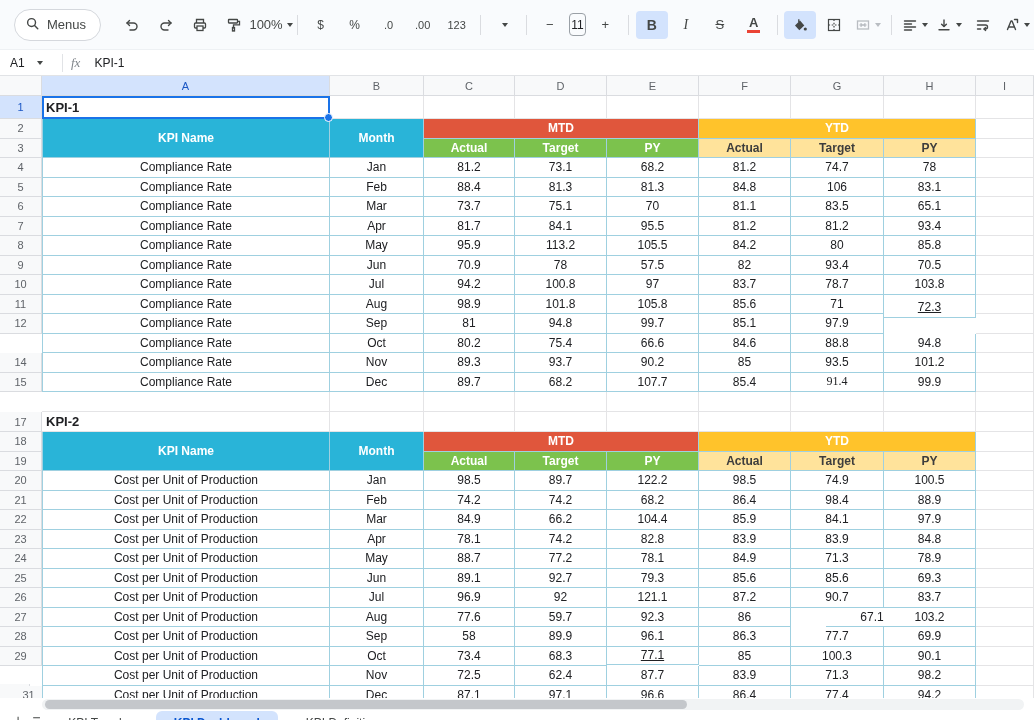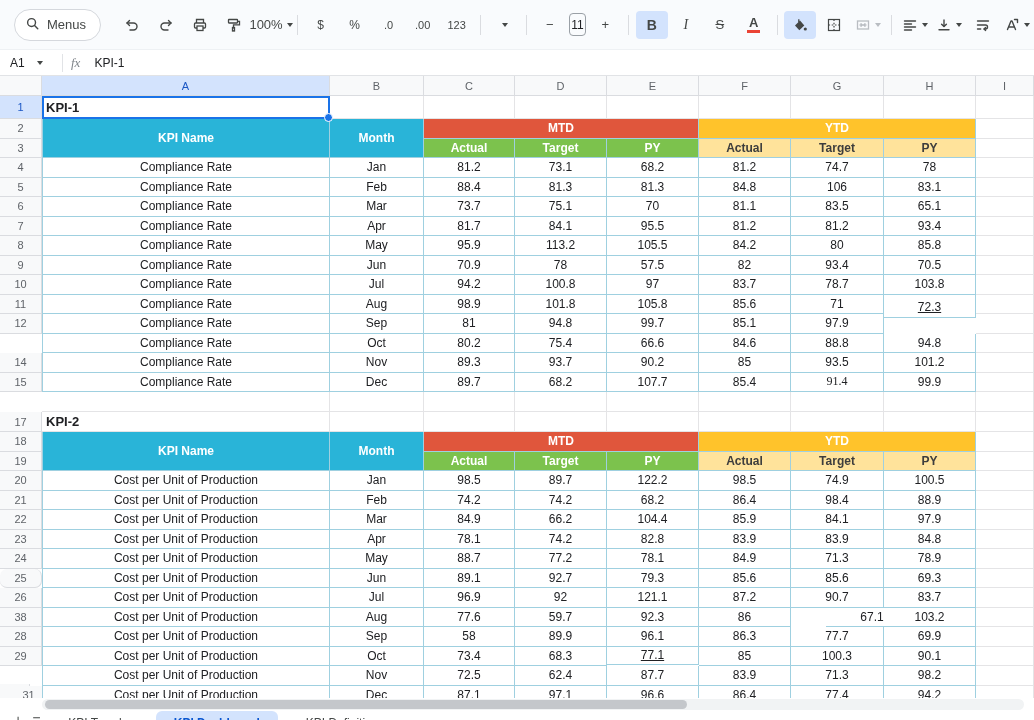--- a/index.html
+++ b/index.html
@@ -480,41 +480,41 @@
       <div class="rowhdr" style="left: 0px; top: 473px; width: 42px; height: 19.5px;">24</div>
       <div class="cell tcell" style="left: 42px; top: 473px; width: 288px; height: 19.5px; border-color: rgb(159, 208, 224); border-left-width: 1px; border-left-style: solid;">Cost per Unit of Production</div>
       <div class="cell tcell" style="left: 330px; top: 473px; width: 94px; height: 19.5px; border-color: rgb(159, 208, 224);">May</div>
       <div class="cell tcell" style="left: 424px; top: 473px; width: 91px; height: 19.5px; border-color: rgb(159, 208, 224);">88.7</div>
       <div class="cell tcell" style="left: 515px; top: 473px; width: 92px; height: 19.5px; border-color: rgb(159, 208, 224);">77.2</div>
       <div class="cell tcell" style="left: 607px; top: 473px; width: 92px; height: 19.5px; border-color: rgb(159, 208, 224);">78.1</div>
       <div class="cell tcell" style="left: 699px; top: 473px; width: 92px; height: 19.5px; border-color: rgb(159, 208, 224);">84.9</div>
       <div class="cell tcell" style="left: 791px; top: 473px; width: 93px; height: 19.5px; border-color: rgb(159, 208, 224);">71.3</div>
       <div class="cell tcell" style="left: 884px; top: 473px; width: 92px; height: 19.5px; border-color: rgb(159, 208, 224);">78.9</div>
       <div class="cell" style="left: 976px; top: 473px; width: 58px; height: 19.5px;"></div>
-      <div class="rowhdr" style="left: 0px; top: 492.5px; width: 42px; height: 19.5px; border-radius: 7px;">25</div>
+      <div class="rowhdr" style="left: 0px; top: 492.5px; width: 42px; height: 19.5px;">25</div>
       <div class="cell tcell" style="left: 42px; top: 492.5px; width: 288px; height: 19.5px; border-color: rgb(159, 208, 224); border-left-width: 1px; border-left-style: solid;">Cost per Unit of Production</div>
       <div class="cell tcell" style="left: 330px; top: 492.5px; width: 94px; height: 19.5px; border-color: rgb(159, 208, 224);">Jun</div>
       <div class="cell tcell" style="left: 424px; top: 492.5px; width: 91px; height: 19.5px; border-color: rgb(159, 208, 224);">89.1</div>
       <div class="cell tcell" style="left: 515px; top: 492.5px; width: 92px; height: 19.5px; border-color: rgb(159, 208, 224);">92.7</div>
       <div class="cell tcell" style="left: 607px; top: 492.5px; width: 92px; height: 19.5px; border-color: rgb(159, 208, 224);">79.3</div>
       <div class="cell tcell" style="left: 699px; top: 492.5px; width: 92px; height: 19.5px; border-color: rgb(159, 208, 224);">85.6</div>
       <div class="cell tcell" style="left: 791px; top: 492.5px; width: 93px; height: 19.5px; border-color: rgb(159, 208, 224);">85.6</div>
       <div class="cell tcell" style="left: 884px; top: 492.5px; width: 92px; height: 19.5px; border-color: rgb(159, 208, 224);">69.3</div>
       <div class="cell" style="left: 976px; top: 492.5px; width: 58px; height: 19.5px;"></div>
       <div class="rowhdr" style="left: 0px; top: 512px; width: 42px; height: 19.5px;">26</div>
       <div class="cell tcell" style="left: 42px; top: 512px; width: 288px; height: 19.5px; border-color: rgb(159, 208, 224); border-left-width: 1px; border-left-style: solid;">Cost per Unit of Production</div>
       <div class="cell tcell" style="left: 330px; top: 512px; width: 94px; height: 19.5px; border-color: rgb(159, 208, 224);">Jul</div>
       <div class="cell tcell" style="left: 424px; top: 512px; width: 91px; height: 19.5px; border-color: rgb(159, 208, 224);">96.9</div>
       <div class="cell tcell" style="left: 515px; top: 512px; width: 92px; height: 19.5px; border-color: rgb(159, 208, 224);">92</div>
       <div class="cell tcell" style="left: 607px; top: 512px; width: 92px; height: 19.5px; border-color: rgb(159, 208, 224);">121.1</div>
       <div class="cell tcell" style="left: 699px; top: 512px; width: 92px; height: 19.5px; border-color: rgb(159, 208, 224);">87.2</div>
       <div class="cell tcell" style="left: 791px; top: 512px; width: 93px; height: 19.5px; border-color: rgb(159, 208, 224);">90.7</div>
       <div class="cell tcell" style="left: 884px; top: 512px; width: 92px; height: 19.5px; border-color: rgb(159, 208, 224);">83.7</div>
       <div class="cell" style="left: 976px; top: 512px; width: 58px; height: 19.5px;"></div>
-      <div class="rowhdr" style="left: 0px; top: 531.5px; width: 42px; height: 19.5px;">38</div>
+      <div class="rowhdr" style="left: 0px; top: 531.5px; width: 42px; height: 19.5px;">27</div>
       <div class="cell tcell" style="left: 42px; top: 531.5px; width: 288px; height: 19.5px; border-color: rgb(159, 208, 224); border-left-width: 1px; border-left-style: solid;">Cost per Unit of Production</div>
       <div class="cell tcell" style="left: 330px; top: 531.5px; width: 94px; height: 19.5px; border-color: rgb(159, 208, 224);">Aug</div>
       <div class="cell tcell" style="left: 424px; top: 531.5px; width: 91px; height: 19.5px; border-color: rgb(159, 208, 224);">77.6</div>
       <div class="cell tcell" style="left: 515px; top: 531.5px; width: 92px; height: 19.5px; border-color: rgb(159, 208, 224);">59.7</div>
       <div class="cell tcell" style="left: 607px; top: 531.5px; width: 92px; height: 19.5px; border-color: rgb(159, 208, 224);">92.3</div>
       <div class="cell tcell" style="left: 699px; top: 531.5px; width: 92px; height: 19.5px; border-color: rgb(159, 208, 224);">86</div>
       <div class="cell tcell" style="left: 826px; top: 531.5px; width: 93px; height: 19.5px; border-color: rgb(159, 208, 224);">67.1</div>
       <div class="cell tcell" style="left: 884px; top: 531.5px; width: 92px; height: 19.5px; border-color: rgb(159, 208, 224);">103.2</div>
       <div class="cell" style="left: 976px; top: 531.5px; width: 58px; height: 19.5px;"></div>
       <div class="rowhdr" style="left: 0px; top: 551px; width: 42px; height: 19.5px;">28</div>

